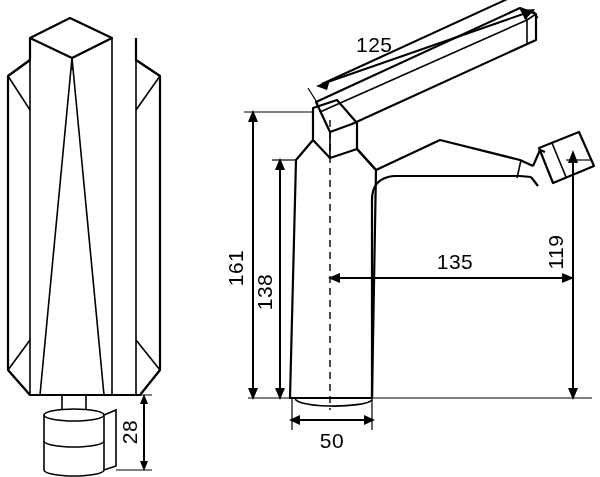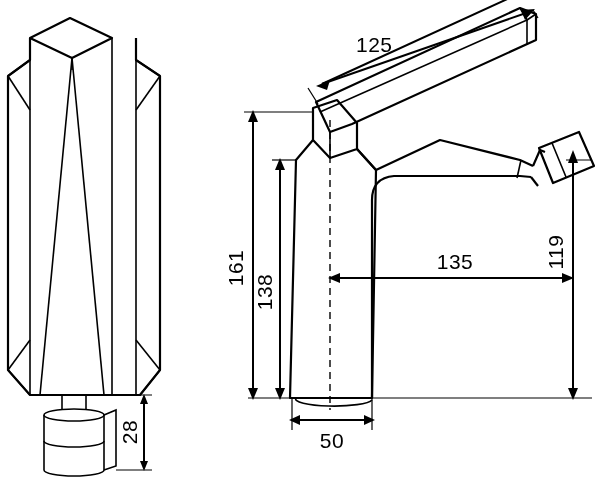--- a/index.html
+++ b/index.html
@@ -7,21 +7,20 @@
     padding: 0;
     background: #ffffff;
   }
   #canvas {
     position: relative;
     width: 600px;
     height: 477px;
     background: #ffffff;
     overflow: hidden;
     font-family: "Liberation Sans", sans-serif;
-    border-radius: 9px;
   }
   svg.drawing {
     position: absolute;
     top: 0;
     left: 0;
     width: 600px;
     height: 477px;
   }
   .ln {
     fill: none;

